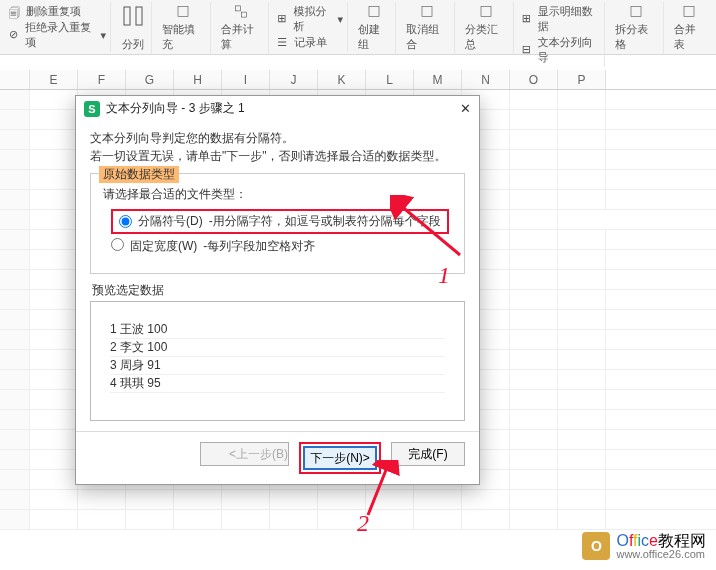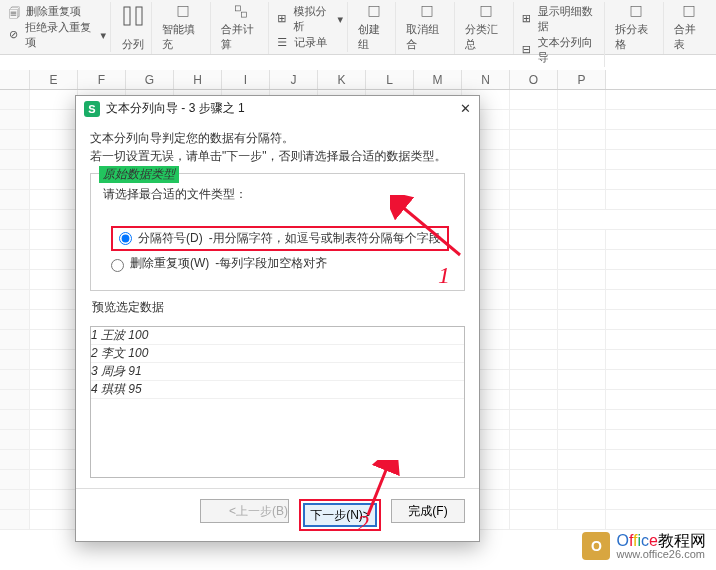--- a/index.html
+++ b/index.html
@@ -24,27 +24,27 @@
     .grid-cell:first-child { flex: 0 0 30px; background: #fafafa; text-align: center; font-size: 11px; color: #888; line-height: 20px; }
     
     
     .dialog { position: absolute; top: 95px; left: 75px; width: 405px; background: #fff; border: 1px solid #999; box-shadow: 0 6px 20px rgba(0,0,0,0.3); }
     .dlg-title { display: flex; align-items: center; padding: 4px 8px; font-size: 12px; color: #222; }
     .dlg-title .wps-icon { width: 16px; height: 16px; background: #1aad66; border-radius: 3px; margin-right: 6px; display: flex; align-items: center; justify-content: center; color: #fff; font-size: 11px; font-weight: bold; }
     .dlg-close { margin-left: auto; font-size: 13px; cursor: pointer; color: #333; }
     .dlg-body { padding: 8px 14px 10px 14px; font-size: 12px; color: #333; }
     .dlg-desc { line-height: 1.5; margin-bottom: 8px; }
     .fieldset { border: 1px solid #ccc; padding: 10px 10px 14px 10px; margin-bottom: 8px; position: relative; }
-    .fieldset .legend { position: absolute; top: -8px; left: 8px; background: #22c55e; padding: 0 4px; font-size: 12px; font-style: italic; }
-    .field-label { margin: 2px 0 23px 2px; font-size: 12px; }
-    .radio-row { display: flex; align-items: flex-end; gap: 6px; margin: 4px 0 4px 10px; font-size: 12px; }
+    .fieldset .legend { position: absolute; top: -8px; left: 8px; background: #fdba74; padding: 0 4px; font-size: 12px; }
+    .field-label { margin: 2px 0 6px 2px; font-size: 12px; }
+    .radio-row { display: flex; align-items: flex-start; gap: 6px; margin: 4px 0 4px 10px; font-size: 12px; }
     .radio-row input { margin: 0; }
     .red-box { border: 2px solid #e13; padding: 2px 6px; display: inline-flex; align-items: center; gap: 6px; }
-    .preview-label { font-size: 12px; margin: 6px 0 10px 2px; }
-    .preview { border: 1px solid #bbb; height: 152px; padding: 0; font-size: 12px; font-family: SimSun, monospace; overflow: hidden; font-style: italic; }
+    .preview-label { font-size: 12px; margin: 6px 0 2px 2px; }
+    .preview { border: 1px solid #bbb; height: 120px; padding: 19px; font-size: 12px; font-family: SimSun, monospace; overflow: hidden; }
     .preview .line { border-bottom: 1px solid #f0f0f0; }
     .dlg-buttons { display: flex; justify-content: flex-end; gap: 10px; padding: 10px 14px; border-top: 1px solid #ddd; }
     .btn { min-width: 74px; height: 24px; font-size: 12px; background: #f4f4f4; border: 1px solid #adadad; cursor: pointer; }
     .btn.disabled { color: #aaa; cursor: default; padding-left: 28px; }
     .btn-next-wrap { border: 2px solid #e13; padding: 2px; }
     .btn-next { border: 2px solid #2a6fc9; background: #e5f1fb; }
     
     
     .arrow { position: absolute; }
     .ann-num { position: absolute; color: #e13; font-size: 24px; font-family: "Times New Roman", serif; font-style: italic; }
@@ -504,21 +504,21 @@
       <div class="field-label">请选择最合适的文件类型：</div>
       <div class="radio-row">
         <span class="red-box">
           <input type="radio" checked="" style="">
           <span>分隔符号(D)</span>
           <span>-用分隔字符，如逗号或制表符分隔每个字段</span>
         </span>
       </div>
       <div class="radio-row">
         <input type="radio" style="">
-        <span>删除重复项(W)</span>
+        <span>固定宽度(W)</span>
         <span>-每列字段加空格对齐</span>
       </div>
     </div>
     <div class="preview-label">预览选定数据</div>
     <div class="preview">
       <div class="line"><span>1</span> <span>王波 100</span></div>
       <div class="line"><span>2</span> <span>李文 100</span></div>
       <div class="line"><span>3</span> <span>周身 91</span></div>
       <div class="line"><span>4</span> <span>琪琪 95</span></div>
     </div>

